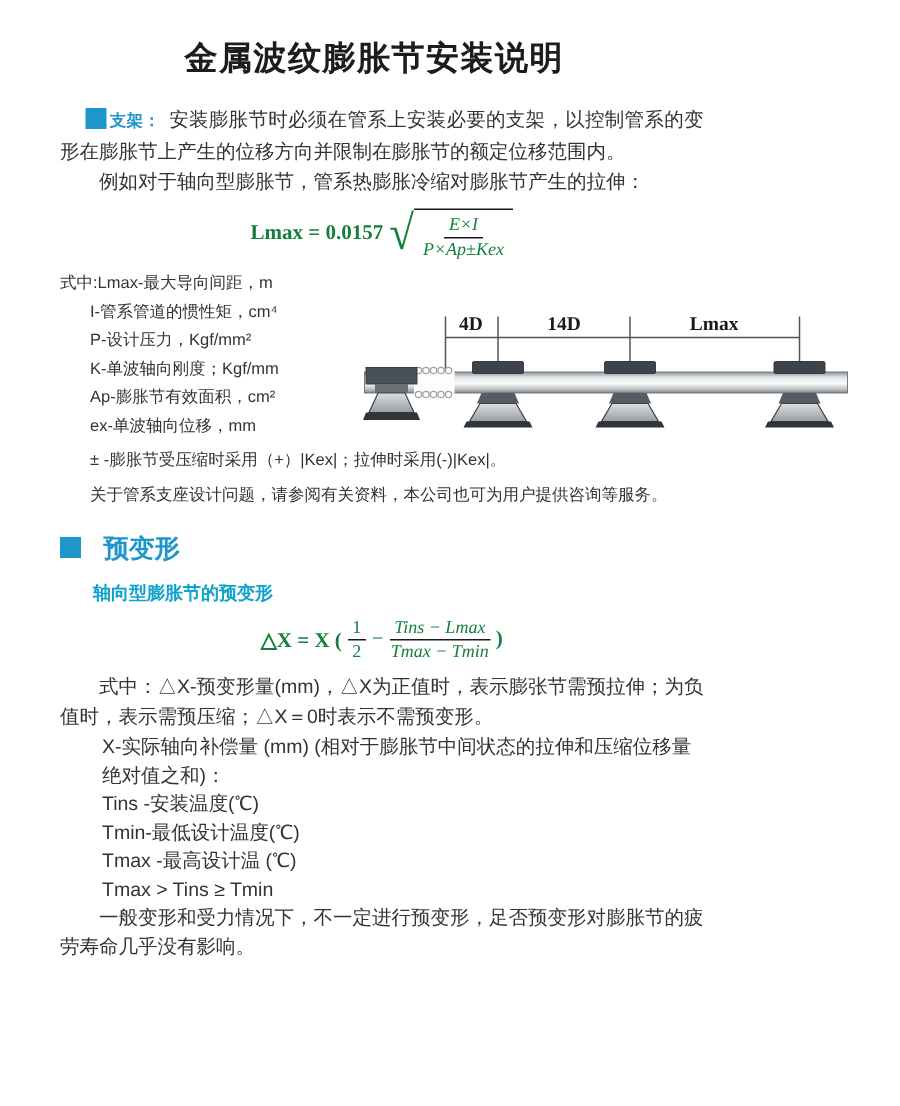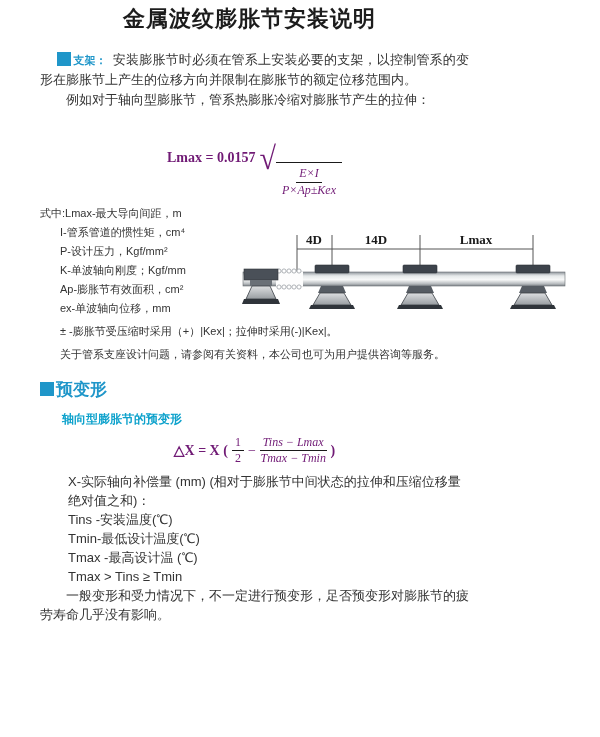--- a/index.html
+++ b/index.html
@@ -1,30 +1,30 @@
 <!DOCTYPE html>
 <html style="--heading_blue: #1F96C9; --subheading_cyan: #0EA2CC;"><head>
 <meta charset="utf-8">
 <style>
   html,body{margin:0;padding:0;background:#fff;}
   body{width:600px;height:737px;overflow:hidden;font-family:"Liberation Sans",sans-serif;color:#333;}
-  .page{width:484px;height:737px;box-sizing:border-box;padding:2px 15px 0 40px;}
+  .page{width:484px;height:737px;box-sizing:border-box;padding:22px 15px 0 40px;}
   h1{font-size:22px;font-weight:bold;color:#1c1c1c;text-align:center;margin:2px -15px 16px -25px;letter-spacing:1px;}
   .para{font-size:13px;line-height:20px;margin:0;text-align:justify;}
   .ti-head{text-indent:17px;}
   .ti-2em{text-indent:26px;}
   .sq{display:inline-block;width:14px;height:14px;background:var(--heading_blue,#1F96C9);vertical-align:-2px;margin-right:2px;}
   .h-inline{font-size:11px;font-weight:bold;color:var(--heading_blue,#1F96C9);margin-right:6px;}
-  .h-sec{font-size:17px;font-weight:bold;color:var(--heading_blue,#1F96C9);margin:14px 0 6px 0;display:flex;align-items:center;gap:0;}
+  .h-sec{font-size:17px;font-weight:bold;color:var(--heading_blue,#1F96C9);margin:14px 0 6px 0;display:flex;align-items:center;gap:13px;}
   .h-sub{font-size:12px;font-weight:bold;color:var(--subheading_cyan,#0EA2CC);margin:10px 0 4px 22px;}
   
-  .formula{display:flex;justify-content:center;align-items:center;gap:4px;font-family:"Liberation Serif",serif;color:#701a75;font-size:14px;margin:8px 0 6px 0;}
+  .formula{display:flex;justify-content:center;align-items:center;gap:4px;font-family:"Liberation Serif",serif;color:#15803d;font-size:14px;margin:8px 0 6px 0;}
   .f-bold{font-weight:bold;}
   .radical{font-size:30px;line-height:1;font-weight:400;margin-right:-4px;transform:scaleY(1.08);}
-  .radicand{display:inline-block;border-top:1.4px solid #1a1a1a;padding:2px 6px 0 6px;margin-top:44px;}
+  .radicand{display:inline-block;border-top:1.4px solid #1a1a1a;padding:2px 6px 0 6px;}
   .frac{display:inline-flex;flex-direction:column;align-items:center;line-height:1.15;font-size:12px;}
   .frac .fnum{padding:0 3px 1px 3px;border-bottom:1px solid #1a1a1a;}
   .frac .fden{padding-top:1px;}
   .ital{font-style:italic;}
   
   .defs-row{position:relative;margin-top:4px;}
   .def{font-size:11px;line-height:19px;}
   .def.ind{margin-left:20px;}
   .def.gap{margin-top:4px;}
   .diagram{position:absolute;left:200px;top:25px;}
@@ -138,20 +138,21 @@
       <span class="fden">2</span>
     </span>
     <span>−</span>
     <span class="frac ital">
       <span class="fnum">Tins − Lmax</span>
       <span class="fden">Tmax − Tmin</span>
     </span>
     <span class="f-bold">)</span>
   </div>
 
+  <p class="para ti-2em">式中：△X-预变形量(mm)，△X为正值时，表示膨张节需预拉伸；为负值时，表示需预压缩；△X＝0时表示不需预变形。</p>
   <div class="sub-line">X-实际轴向补偿量 (mm) (相对于膨胀节中间状态的拉伸和压缩位移量绝对值之和)：</div>
   <div class="sub-line">Tins -安装温度(℃)</div>
   <div class="sub-line">Tmin-最低设计温度(℃)</div>
   <div class="sub-line">Tmax -最高设计温 (℃)</div>
   <div class="sub-line">Tmax &gt; Tins ≥ Tmin</div>
   <div class="note-ind">一般变形和受力情况下，不一定进行预变形，足否预变形对膨胀节的疲劳寿命几乎没有影响。</div>
 
 </div>
 
 </body></html>

